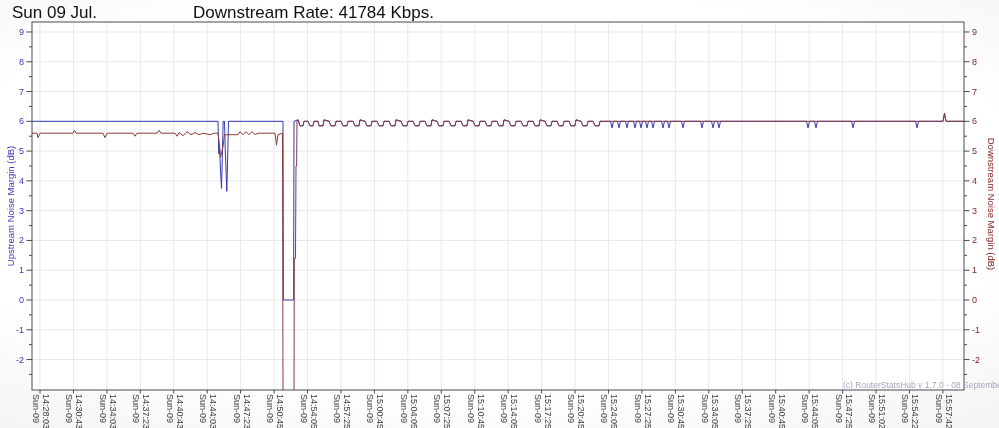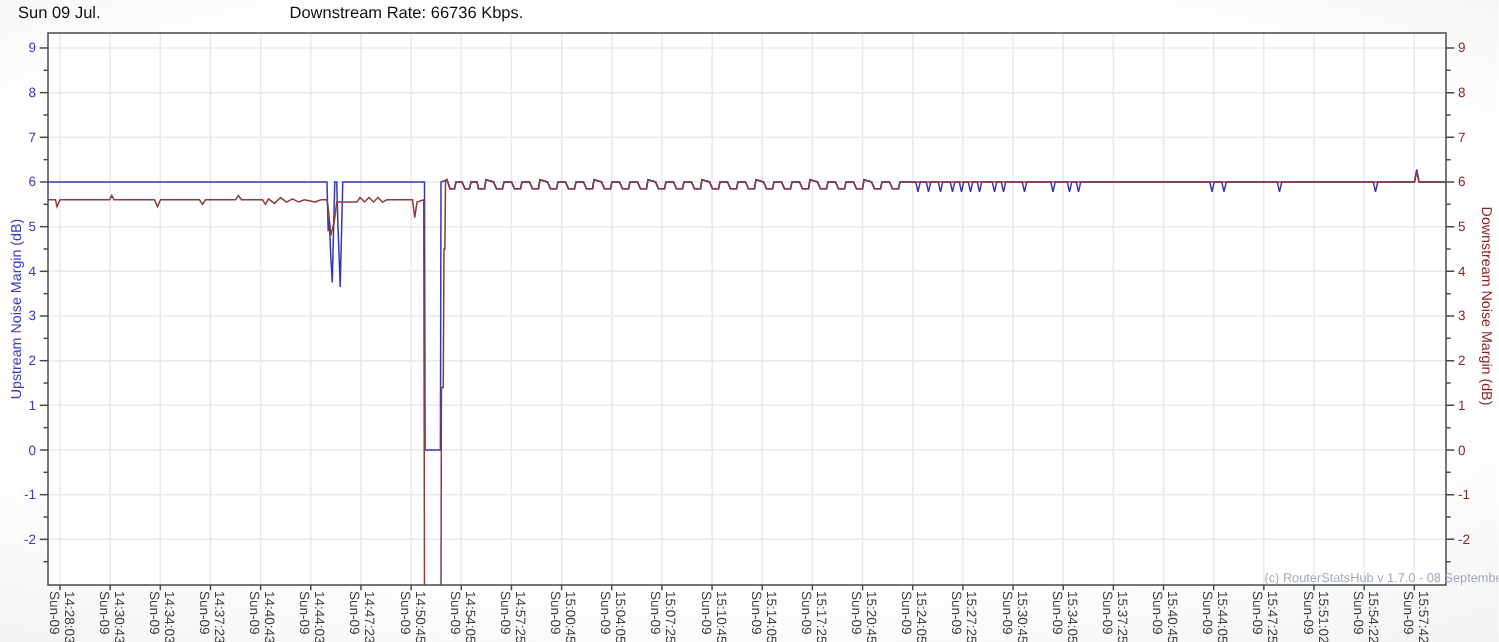--- a/index.html
+++ b/index.html
@@ -3,38 +3,38 @@
 <meta charset="utf-8">
 <style>
   html,body{margin:0;padding:0;}
   #app{
     position:relative;width:999px;height:428px;overflow:hidden;
     font-family:"Liberation Sans",sans-serif;
     background:
       radial-gradient(ellipse 130% 110% at 48% 45%, #ffffff 42%, #f1f1f1 68%, #dcdcdc 88%, #c8c8c8 100%);
   }
   .hdr{
-    position:absolute;top:3px;height:15px;font-size:11px;color:#101010;white-space:nowrap;
+    position:absolute;top:3px;height:15px;font-size:17px;color:#101010;white-space:nowrap;
   }
   #hdr-date{left:12px;}
   #hdr-up{left:88px;}
   #hdr-down{left:193px;}
   #hdr-uptime{left:333px;}
   #chart-svg{position:absolute;left:0;top:0;}
   #watermark{
     position:absolute;left:843px;top:380px;font-size:8.5px;color:#a3a9bc;
     white-space:nowrap;letter-spacing:0px;
   }
 </style>
 </head>
 <body>
 
 <div id="app">
   <span class="hdr" id="hdr-date">Sun 09 Jul.</span>
-  <span class="hdr" id="hdr-down">Downstream Rate: 66736 Kbps.</span>
+  <span class="hdr" id="hdr-down">Downstream Rate: 41784 Kbps.</span>
 
   <svg id="chart-svg" width="999" height="428">
       <rect x="32" y="22" width="932" height="368" fill="#ffffff"></rect>
       <g>
         <line x1="32" y1="31.980000000000018" x2="964" y2="31.980000000000018" stroke="#e8e8f1" stroke-width="1"></line>
         <line x1="32" y1="61.75999999999999" x2="964" y2="61.75999999999999" stroke="#e8e8f1" stroke-width="1"></line>
         <line x1="32" y1="91.53999999999999" x2="964" y2="91.53999999999999" stroke="#e8e8f1" stroke-width="1"></line>
         <line x1="32" y1="121.32" x2="964" y2="121.32" stroke="#e8e8f1" stroke-width="1"></line>
         <line x1="32" y1="151.1" x2="964" y2="151.1" stroke="#e8e8f1" stroke-width="1"></line>
         <line x1="32" y1="180.88" x2="964" y2="180.88" stroke="#e8e8f1" stroke-width="1"></line>

